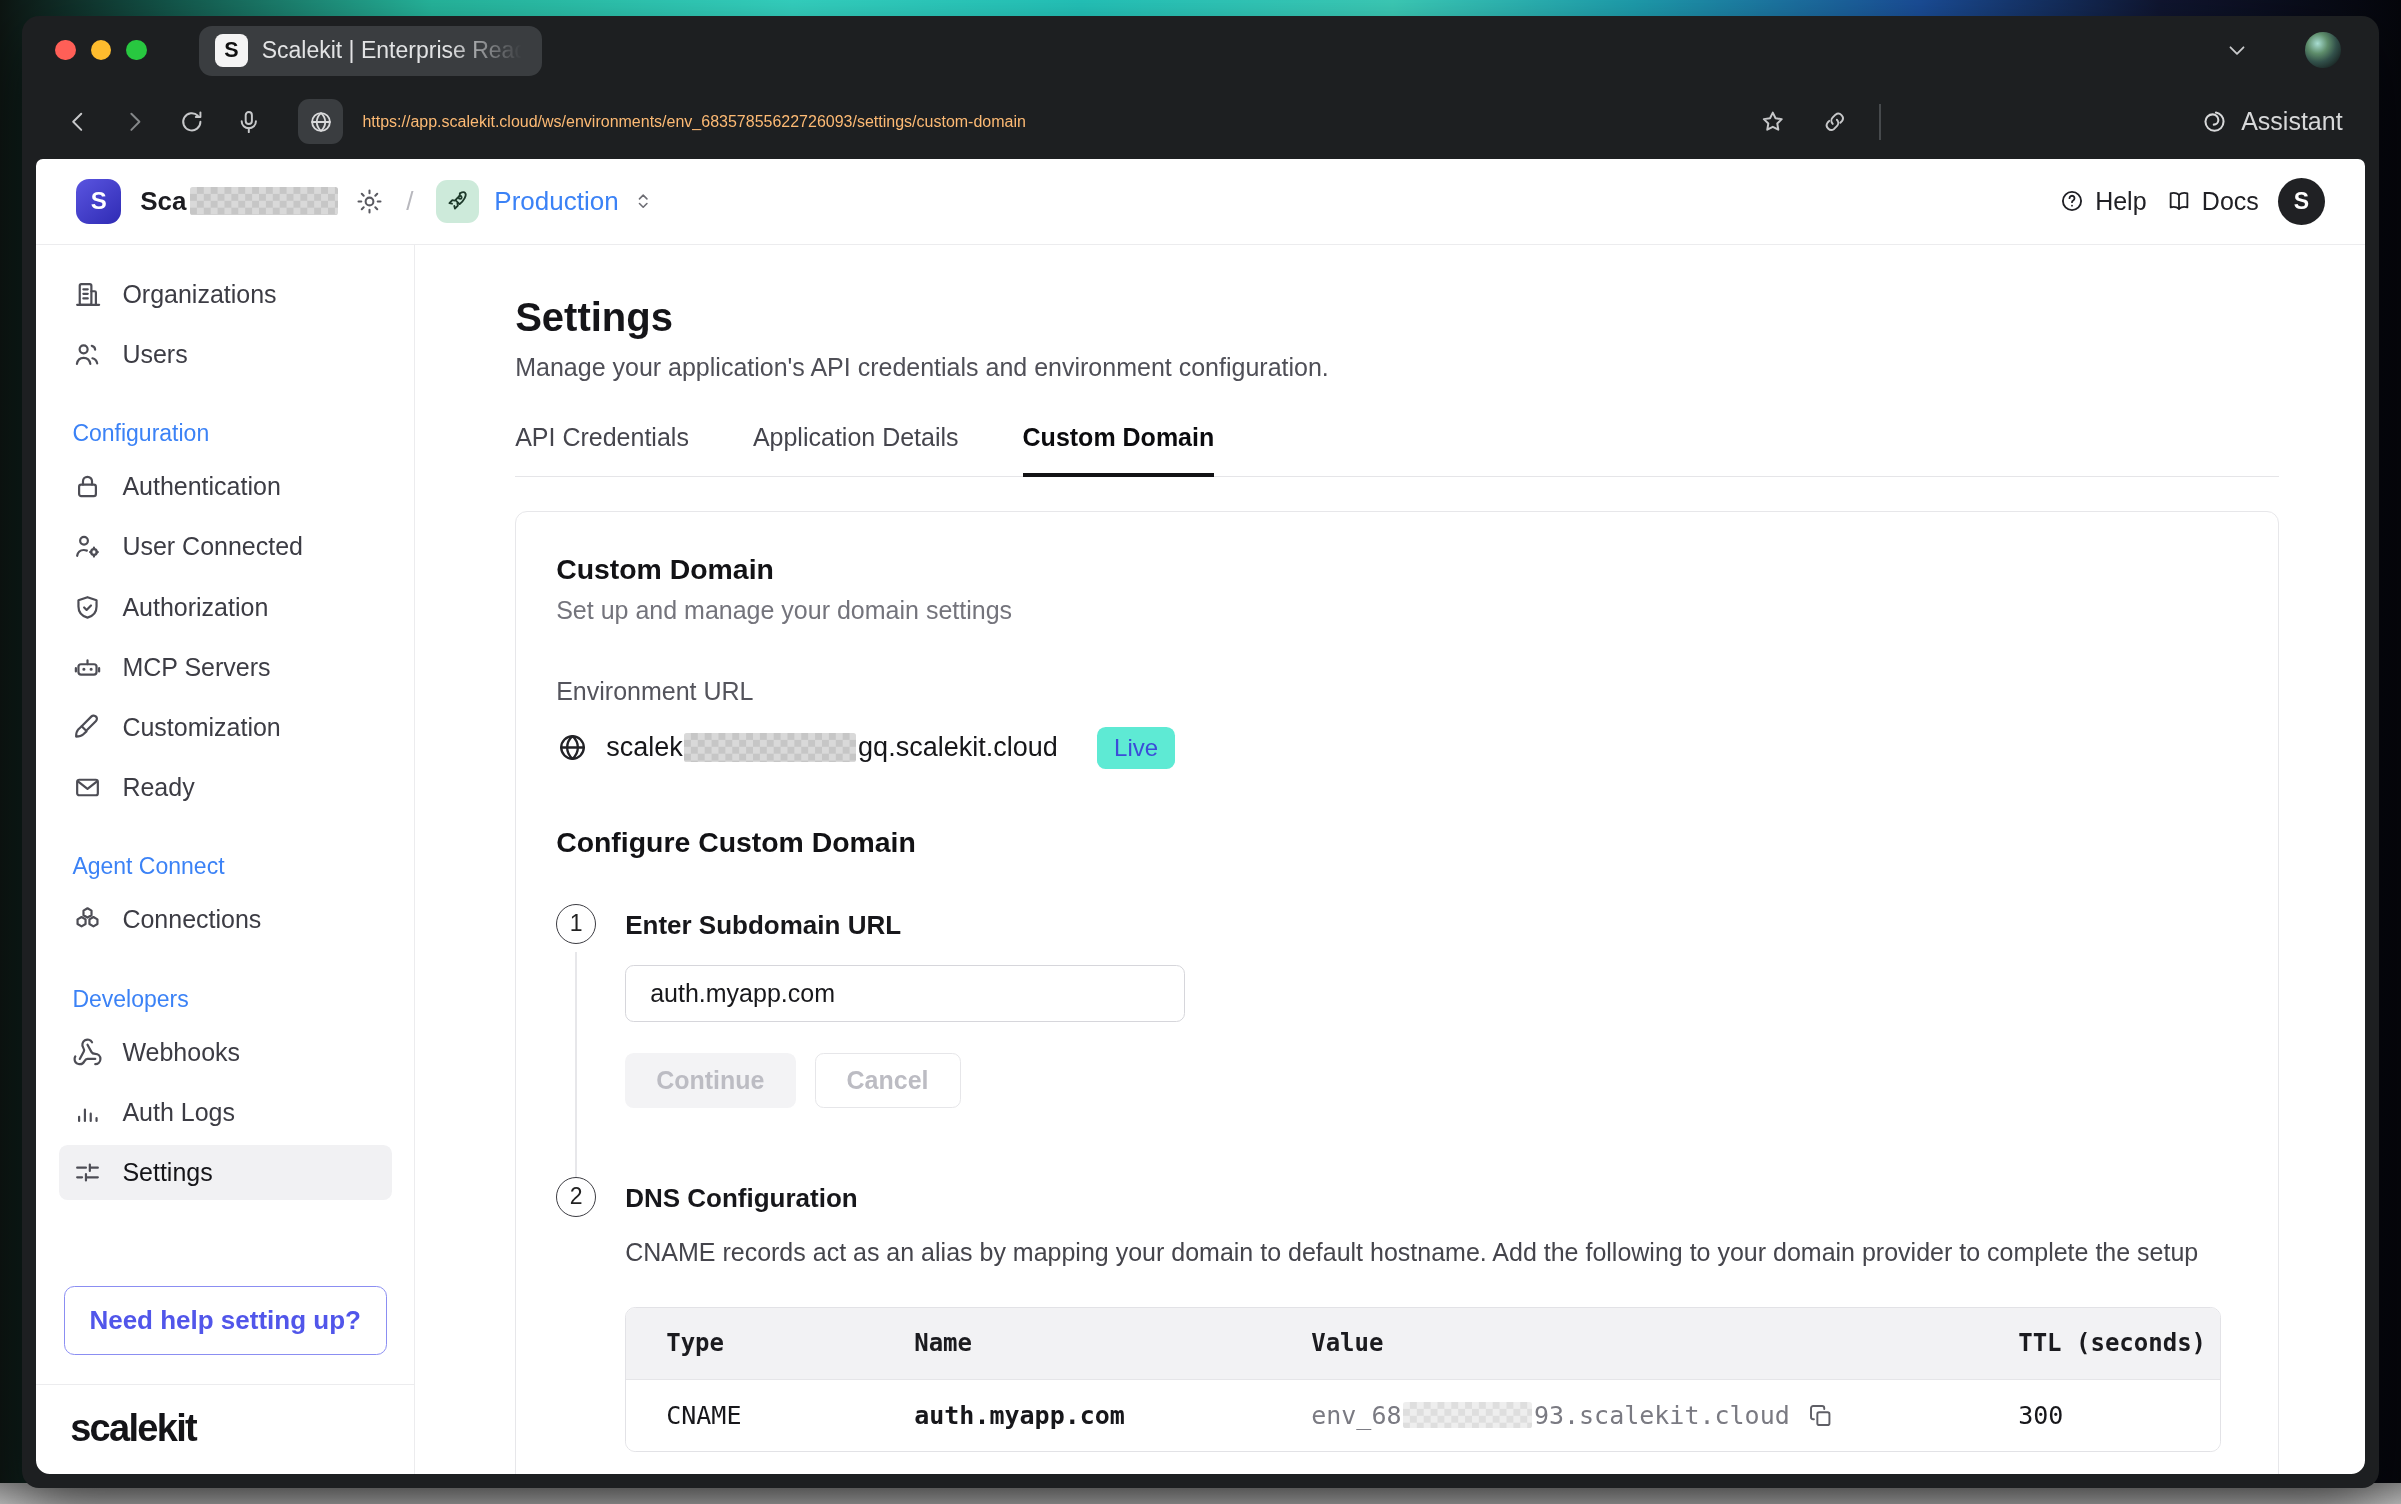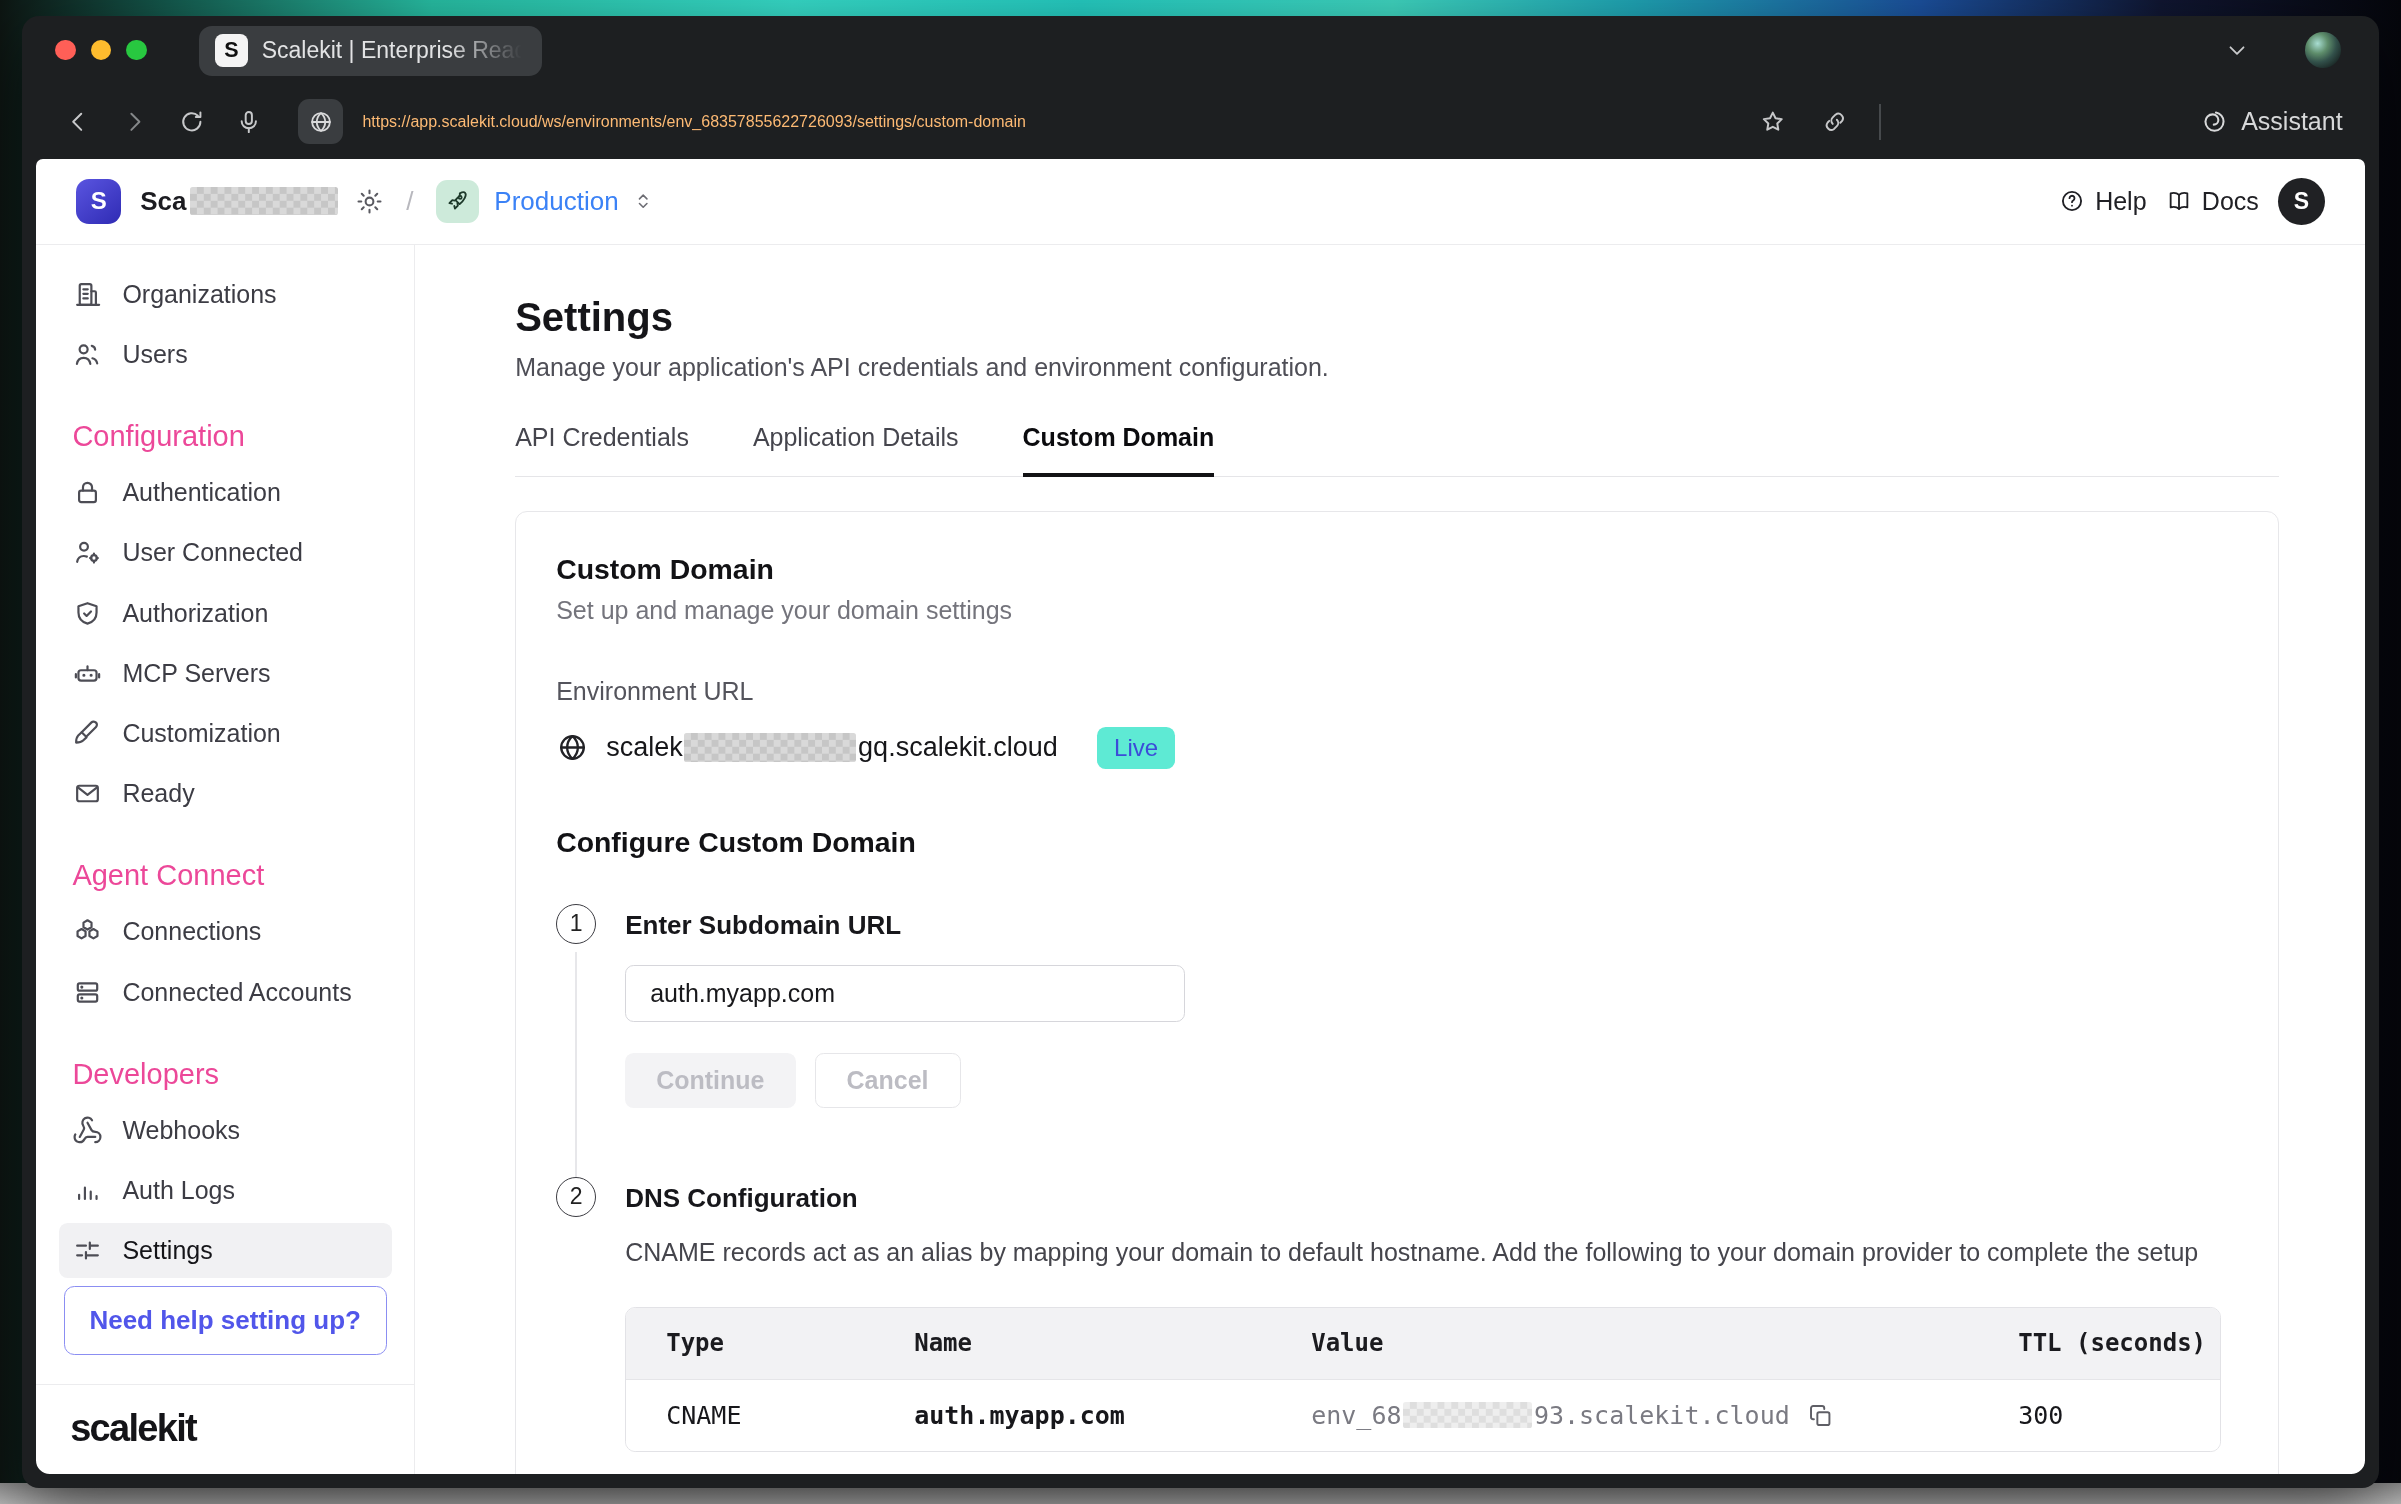--- a/index.html
+++ b/index.html
@@ -74,21 +74,21 @@
 
   .body-row{flex:1;display:flex;min-height:0;}
 
   
   .sidebar{width:379px;border-right:0.9px solid #ececee;padding:22.4px 22.4px 0;display:flex;
     flex-direction:column;flex:none;}
   .nav-item{height:55px;border-radius:8.6px;display:flex;align-items:center;gap:19px;
     padding:0 13.8px;color:#3c3c44;font-size:25px;margin-bottom:5.2px;}
   .nav-item .nicon{color:#4d4d55;flex:none;}
   .nav-item.active{background:#f1f1f3;color:#141418;font-weight:500;}
-  .sec-label{font-size:29px;color:#ec4899;margin:33px 0 12px 13.8px;}
+  .sec-label{font-size:23px;color:#3b82f6;margin:33px 0 12px 13.8px;}
   .help-btn{margin:auto 5.2px 0 5.2px;height:69px;border:1.7px solid #8b8ef2;border-radius:10.3px;
     background:#fff;color:#5156ea;font-size:26px;font-weight:600;display:flex;
     align-items:center;justify-content:center;}
   .side-foot{border-top:0.9px solid #ececee;margin:29px -22.4px 0;padding:22.4px 0 24px 34px;}
   .brand{font-size:38px;font-weight:800;letter-spacing:-1.7px;color:#141418;}
 
   
   .main{flex:1;padding:50px 86px 0 100px;min-width:0;overflow:hidden;}
   .pg-title{font-size:40px;font-weight:650;color:#151519;}
   .pg-sub{margin-top:13.8px;font-size:25px;color:#4f4f57;}
@@ -355,30 +355,20 @@
 
         <div class="nav-item">
           <span class="nicon">
             <svg class="ic" width="31" height="31" viewBox="0 0 24 24" stroke-width="1.5">
                 <path d="M12 3.3l3.1 1.8v3.6L12 10.5 8.9 8.7V5.1z"></path>
                 <path d="M7.4 10.1l3.1 1.8v3.6l-3.1 1.8-3.1-1.8v-3.6z"></path>
                 <path d="M16.6 10.1l3.1 1.8v3.6l-3.1 1.8-3.1-1.8v-3.6z"></path>
               </svg>
             </span>
           <span>Connections</span>
-        </div>
-        <div class="nav-item">
-          <span class="nicon">
-            <svg class="ic" width="31" height="31" viewBox="0 0 24 24">
-                <rect x="4.5" y="5" width="15" height="5.6" rx="1.4"></rect>
-                <rect x="4.5" y="13.4" width="15" height="5.6" rx="1.4"></rect>
-                <path d="M7.6 7.8h.01M7.6 16.2h.01" stroke-width="2.4"></path>
-              </svg>
-            </span>
-          <span>Connected Accounts</span>
         </div>
 
         <div class="sec-label">Developers</div>
 
         <div class="nav-item">
           <span class="nicon">
             <svg class="ic" width="31" height="31" viewBox="0 0 24 24" stroke-width="1.5">
                 <path d="M18 16.98h-5.99c-1.1 0-1.95.94-2.48 1.9A4 4 0 0 1 2 17c.01-.7.2-1.4.57-2"></path>
                 <path d="m6 17 3.13-5.78c.53-.97.1-2.18-.5-3.1a4 4 0 1 1 6.89-4.06"></path>
                 <path d="m12 6 3.13 5.73C15.66 12.7 16.9 13 18 13a4 4 0 0 1 0 8"></path>

